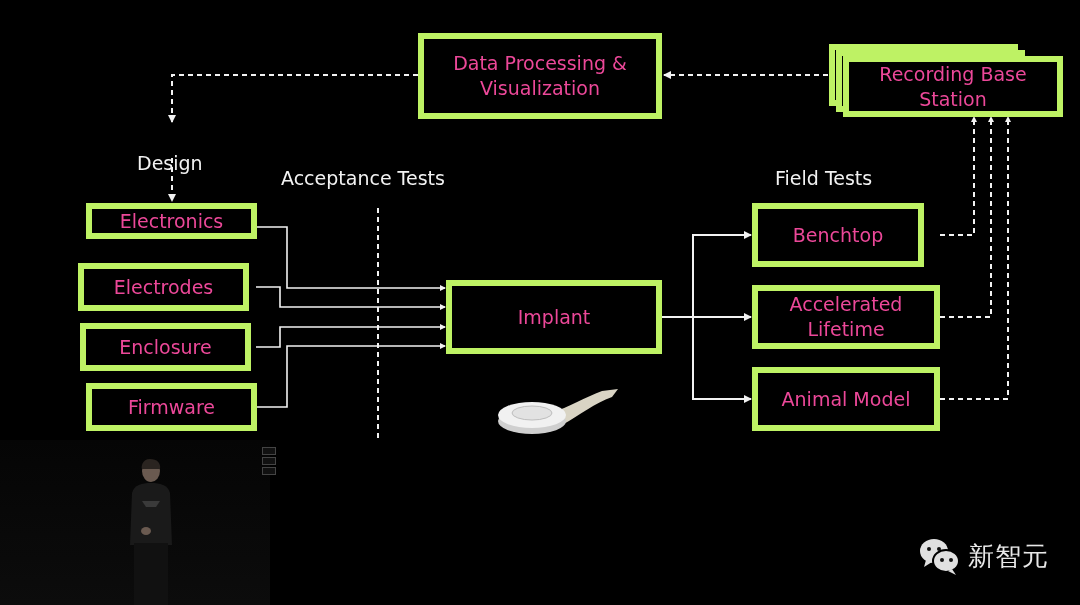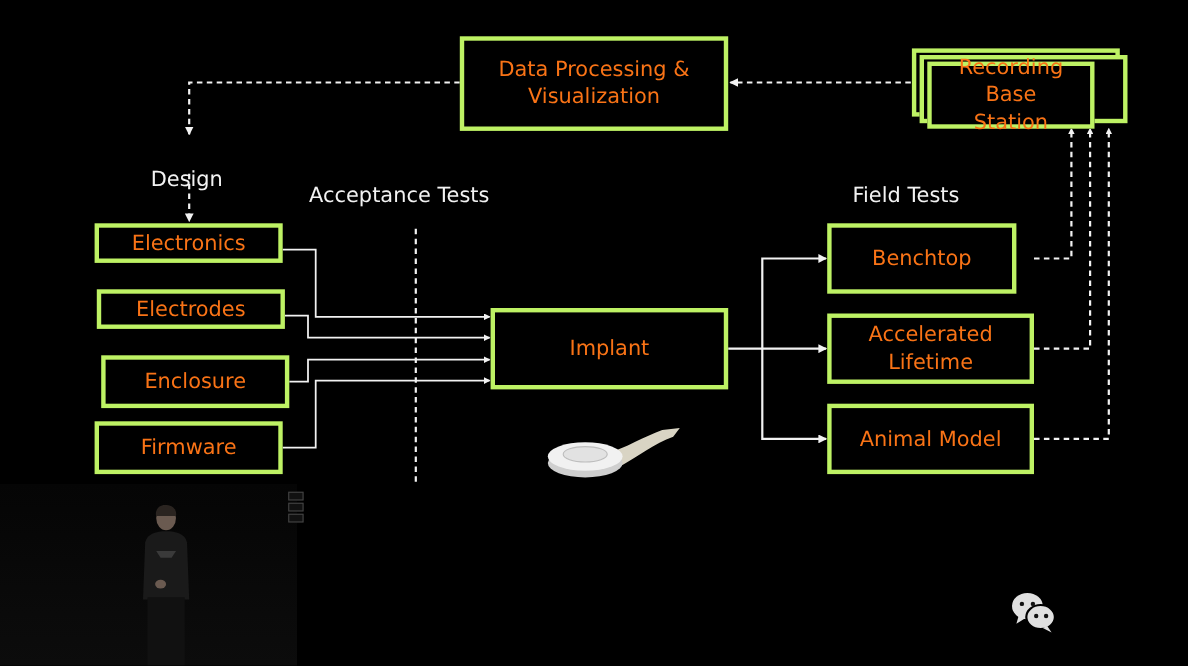--- a/index.html
+++ b/index.html
@@ -1,17 +1,17 @@
 <!DOCTYPE html>
 <html><head>
 <meta charset="utf-8">
 <style>
   html,body{margin:0;padding:0;background:#000;}
   body{width:1080px;height:605px;position:relative;overflow:hidden;font-family:"DejaVu Sans",sans-serif;color:#f2f2f2;}
-  .box{position:absolute;border:4px solid #bef264;box-sizing:border-box;display:flex;align-items:center;justify-content:center;text-align:center;background:#000;font-size:19px;line-height:25px;color:#f97316;}
+  .box{position:absolute;border:6px solid #bef264;box-sizing:border-box;display:flex;align-items:center;justify-content:center;text-align:center;background:#000;font-size:19px;line-height:25px;color:#ec4899;}
   .lbl{position:absolute;font-size:19px;color:#f2f2f2;white-space:nowrap;}
   svg.wires{position:absolute;left:0;top:0;}
   .stage{position:absolute;left:0;top:440px;width:270px;height:165px;background:linear-gradient(#050505,#0c0c0c);}
   .person{position:absolute;}
   .wm{position:absolute;left:918px;top:536px;display:flex;align-items:center;gap:6px;}
   .wm-text{font-size:26px;color:#e8e8e8;letter-spacing:1px;}
 </style>
 </head>
 <body>
 
@@ -44,33 +44,33 @@
     <polyline points="693,317 693,399 751,399" marker-end="url(#arr)"></polyline>
 
     <polyline points="940,235 974,235 974,117" stroke-dasharray="5,4" marker-end="url(#arrs)"></polyline>
     <polyline points="940,317 991,317 991,117" stroke-dasharray="5,4" marker-end="url(#arrs)"></polyline>
     <polyline points="940,399 1008,399 1008,117" stroke-dasharray="5,4" marker-end="url(#arrs)"></polyline>
   </g>
 </svg>
 
 <div class="box" style="left:829px;top:44px;width:189px;height:62px;"></div>
 <div class="box" style="left:836px;top:50px;width:189px;height:62px;"></div>
-<div class="box" style="left:843px;top:56px;width:152px;height:61px;white-space:pre-line;">Recording Base
+<div class="box" style="left:843px;top:56px;width:220px;height:61px;white-space:pre-line;">Recording Base
 Station</div>
 
 <div class="box" style="left:418px;top:33px;width:244px;height:86px;white-space:pre-line;">Data Processing &amp;
 Visualization</div>
 
 <div class="lbl" style="left:137px;top:128px;margin-top:24px;">Design</div>
 <div class="lbl" style="left:281px;top:167px;">Acceptance Tests</div>
 <div class="lbl" style="left:775px;top:167px;">Field Tests</div>
 
 <div class="box" style="left:86px;top:203px;width:171px;height:36px;">Electronics</div>
-<div class="box" style="left:88px;top:263px;width:171px;height:36px;">Electrodes</div>
-<div class="box" style="left:92px;top:323px;width:171px;height:48px;">Enclosure</div>
+<div class="box" style="left:78px;top:263px;width:171px;height:48px;">Electrodes</div>
+<div class="box" style="left:80px;top:323px;width:171px;height:48px;">Enclosure</div>
 <div class="box" style="left:86px;top:383px;width:171px;height:48px;">Firmware</div>
 
 <div class="box" style="left:446px;top:280px;width:216px;height:74px;">Implant</div>
 
 <div class="box" style="left:752px;top:203px;width:172px;height:64px;">Benchtop</div>
 <div class="box" style="left:752px;top:285px;width:188px;height:64px;white-space:pre-line;">Accelerated
 Lifetime</div>
 <div class="box" style="left:752px;top:367px;width:188px;height:64px;">Animal Model</div>
 
 <svg style="position:absolute;left:490px;top:385px;" width="135" height="60">
@@ -99,13 +99,14 @@
   <svg width="44" height="40">
     <ellipse cx="16" cy="15" rx="14" ry="12" fill="#e0e0e0"></ellipse>
     <path d="M8,24 L6,31 L14,26 Z" fill="#e0e0e0"></path>
     <circle cx="11" cy="13" r="2" fill="#111"></circle>
       <circle cx="21" cy="13" r="2" fill="#111"></circle>
     <ellipse cx="28" cy="25" rx="13" ry="11" fill="#e0e0e0" stroke="#000" stroke-width="2"></ellipse>
     <path d="M34,33 L38,39 L30,35 Z" fill="#e0e0e0"></path>
     <circle cx="24" cy="24" r="2" fill="#111"></circle>
       <circle cx="33" cy="24" r="2" fill="#111"></circle>
   </svg>
+  <span class="wm-text">新智元</span>
 </div>
 
 </body></html>

